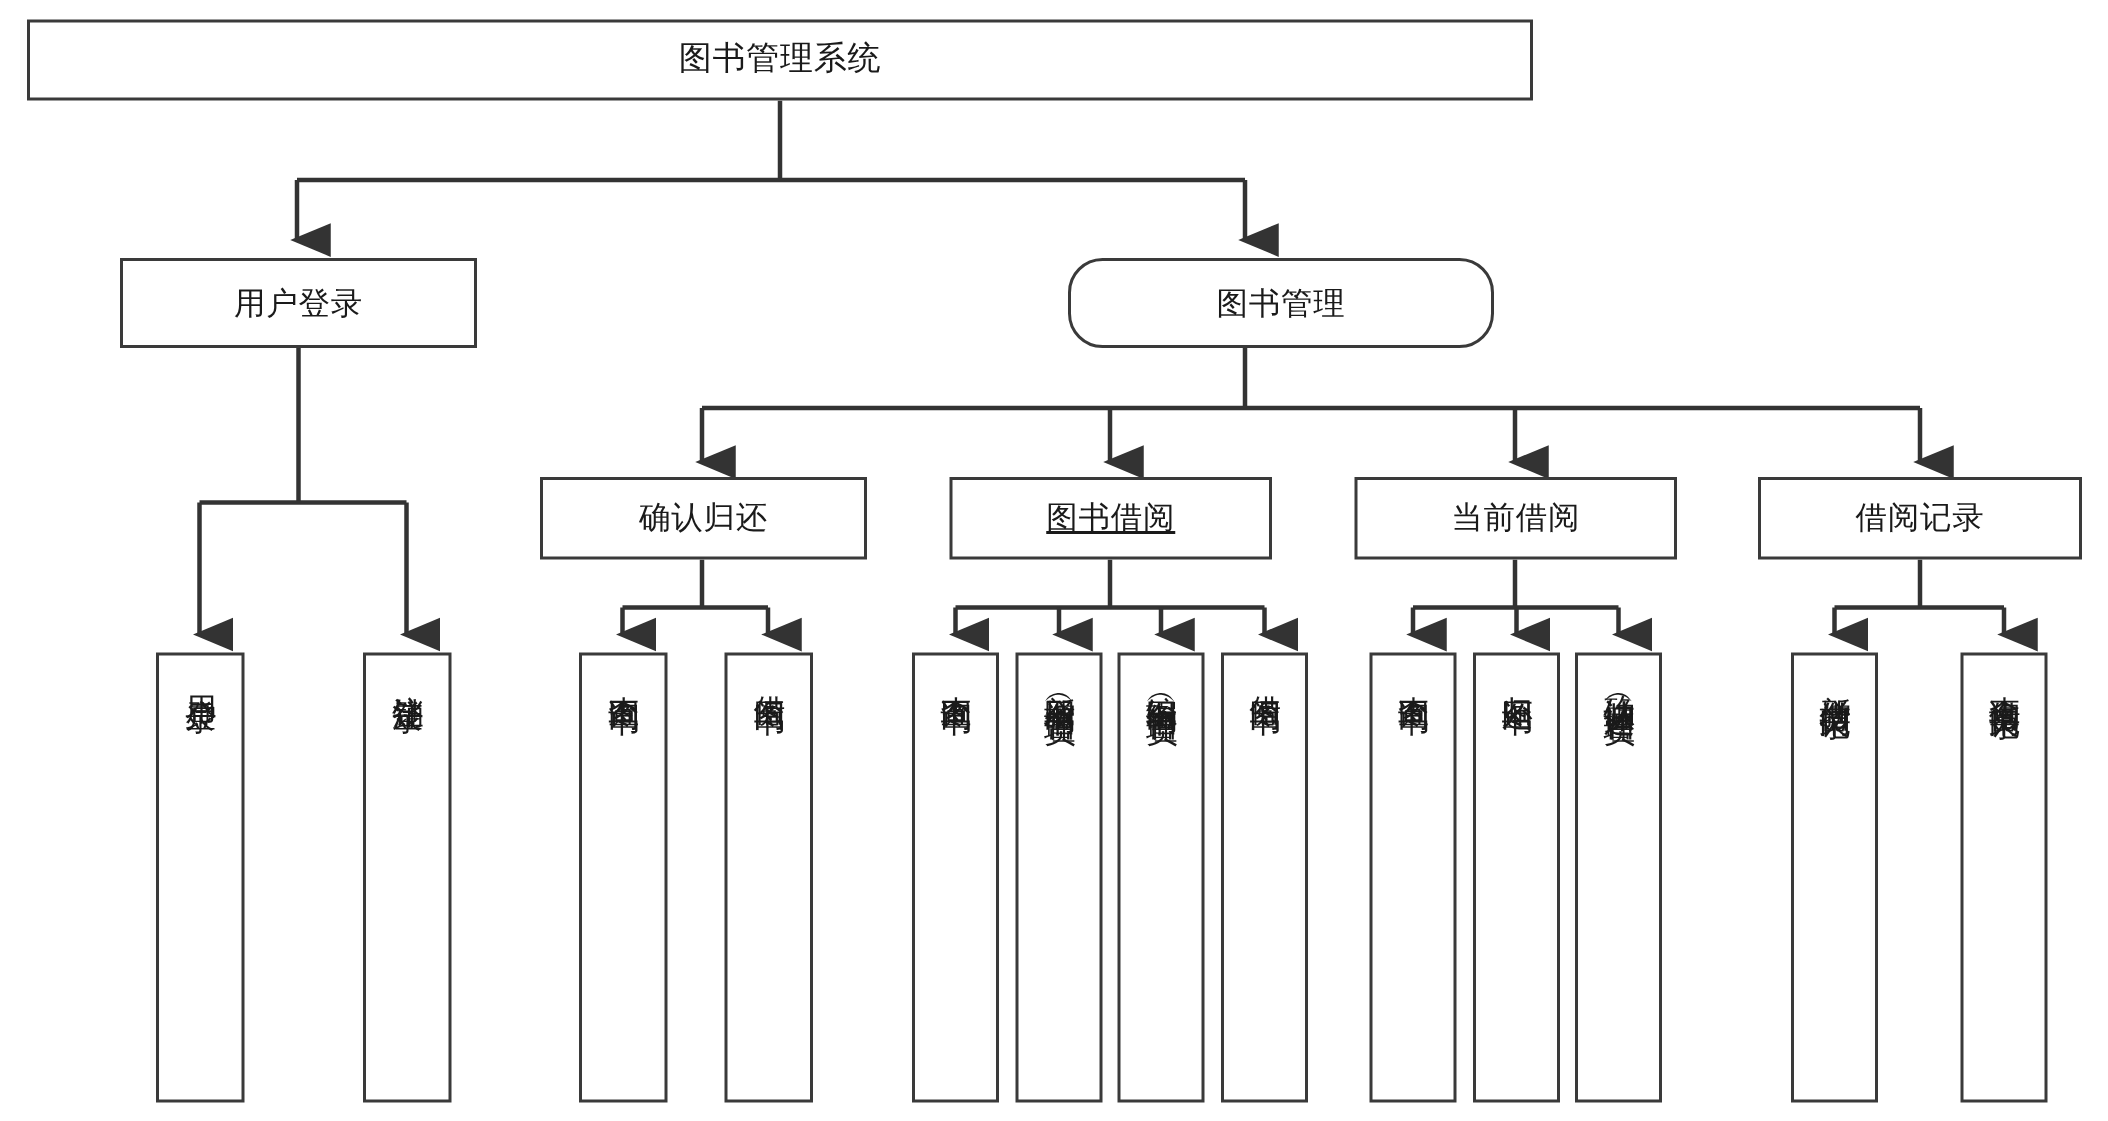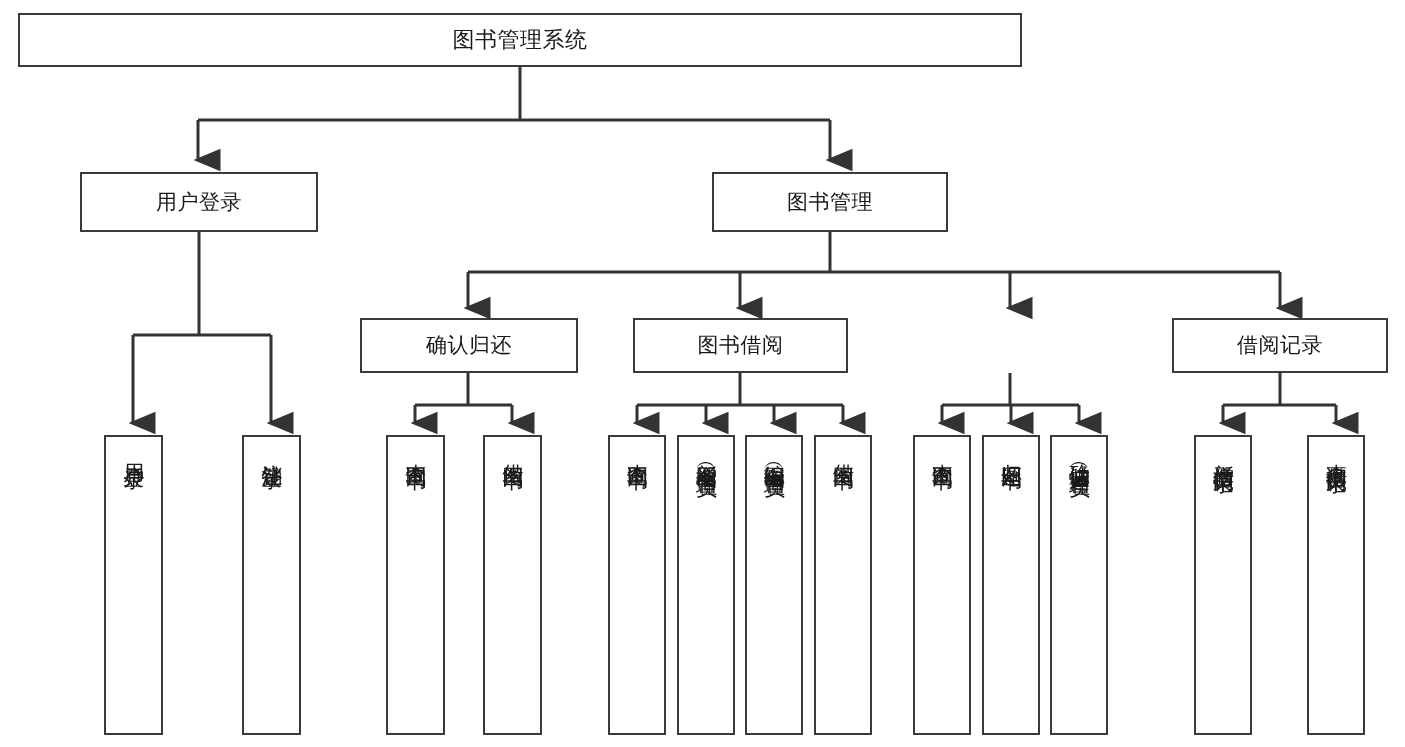--- a/index.html
+++ b/index.html
@@ -128,29 +128,32 @@
     </g>
   </svg>
 
   <div class="node h root" style="left:18px; top:13px; width:1004px; height:54px;">
     <span class="node-label">图书管理系统</span>
   </div>
 
   <div class="node h" style="left:80px; top:172px; width:238px; height:60px;">
     <span class="node-label">用户登录</span>
   </div>
-  <div class="node h" style="left:712px; top:172px; width:236px; height:60px;">
+  <div class="node h" style="left:712px; top:172px; width:284px; height:60px;border-radius:23px;">
     <span class="node-label">图书管理</span>
   </div>
 
   <div class="node h" style="left:360px; top:318px; width:218px; height:55px;">
     <span class="node-label">确认归还</span>
   </div>
-  <div class="node h" style="left:633px; top:318px; width:215px; height:55px;">
+  <div class="node h" style="left:633px; top:318px; width:215px; height:55px;text-decoration:underline;">
     <span class="node-label">图书借阅</span>
+  </div>
+  <div class="node h" style="left:903px; top:318px; width:215px; height:55px;">
+    <span class="node-label">当前借阅</span>
   </div>
   <div class="node h" style="left:1172px; top:318px; width:216px; height:55px;justify-content:center;">
     <span class="node-label">借阅记录</span>
   </div>
 
   <div class="node v" style="left:104px; top:435px; width:59px; height:300px;">
     <span class="node-label">用户登录</span>
   </div>
   <div class="node v" style="left:242px; top:435px; width:59px; height:300px;">
     <span class="node-label">注销登录</span>

